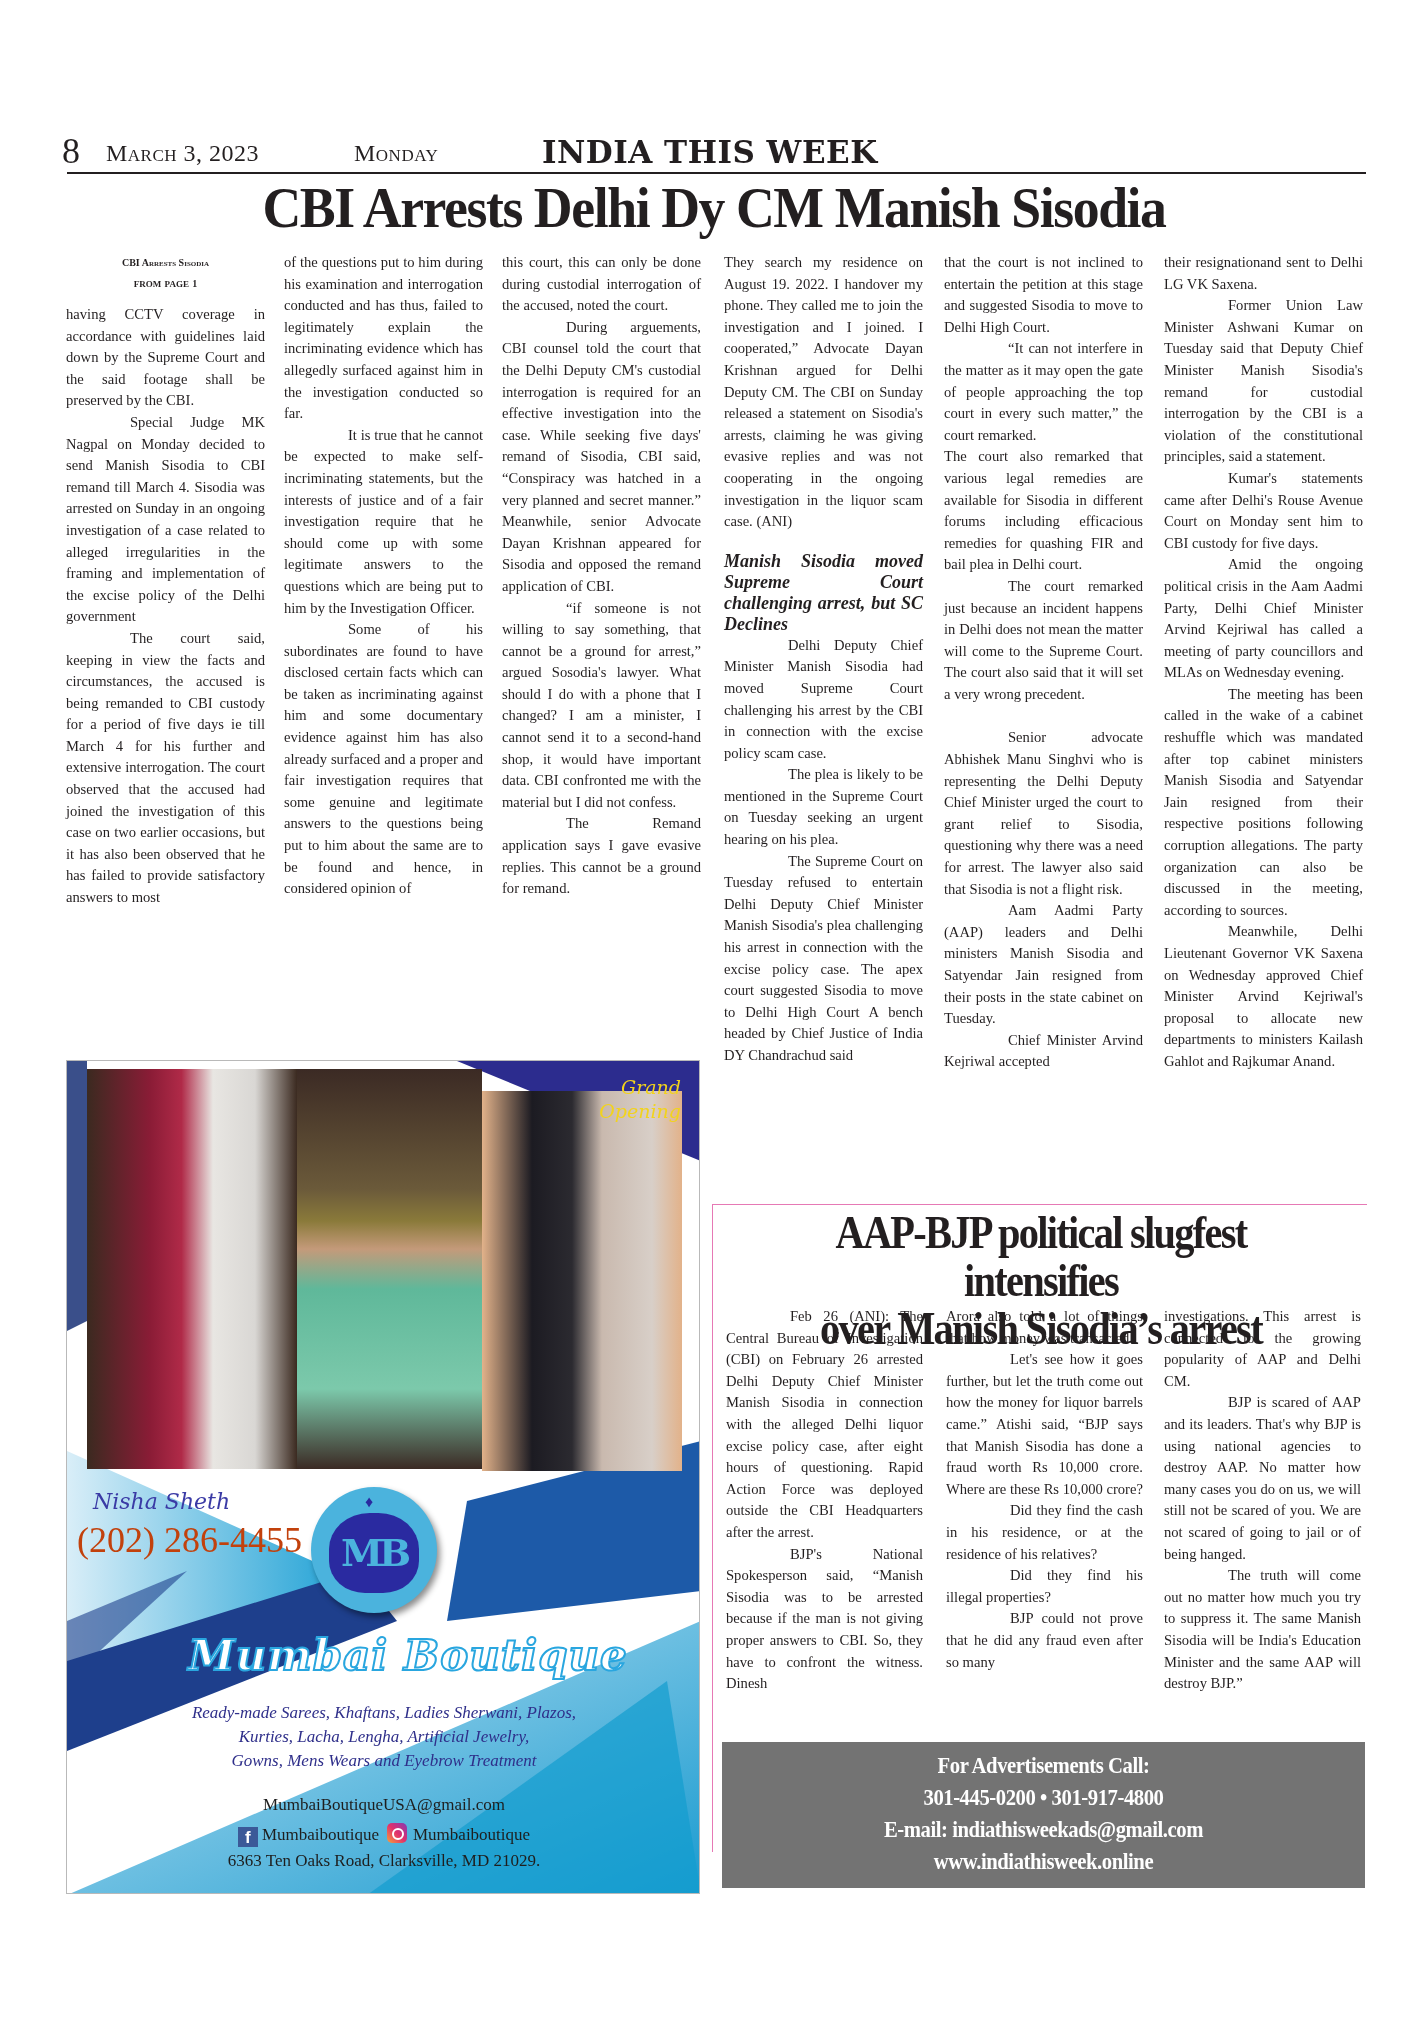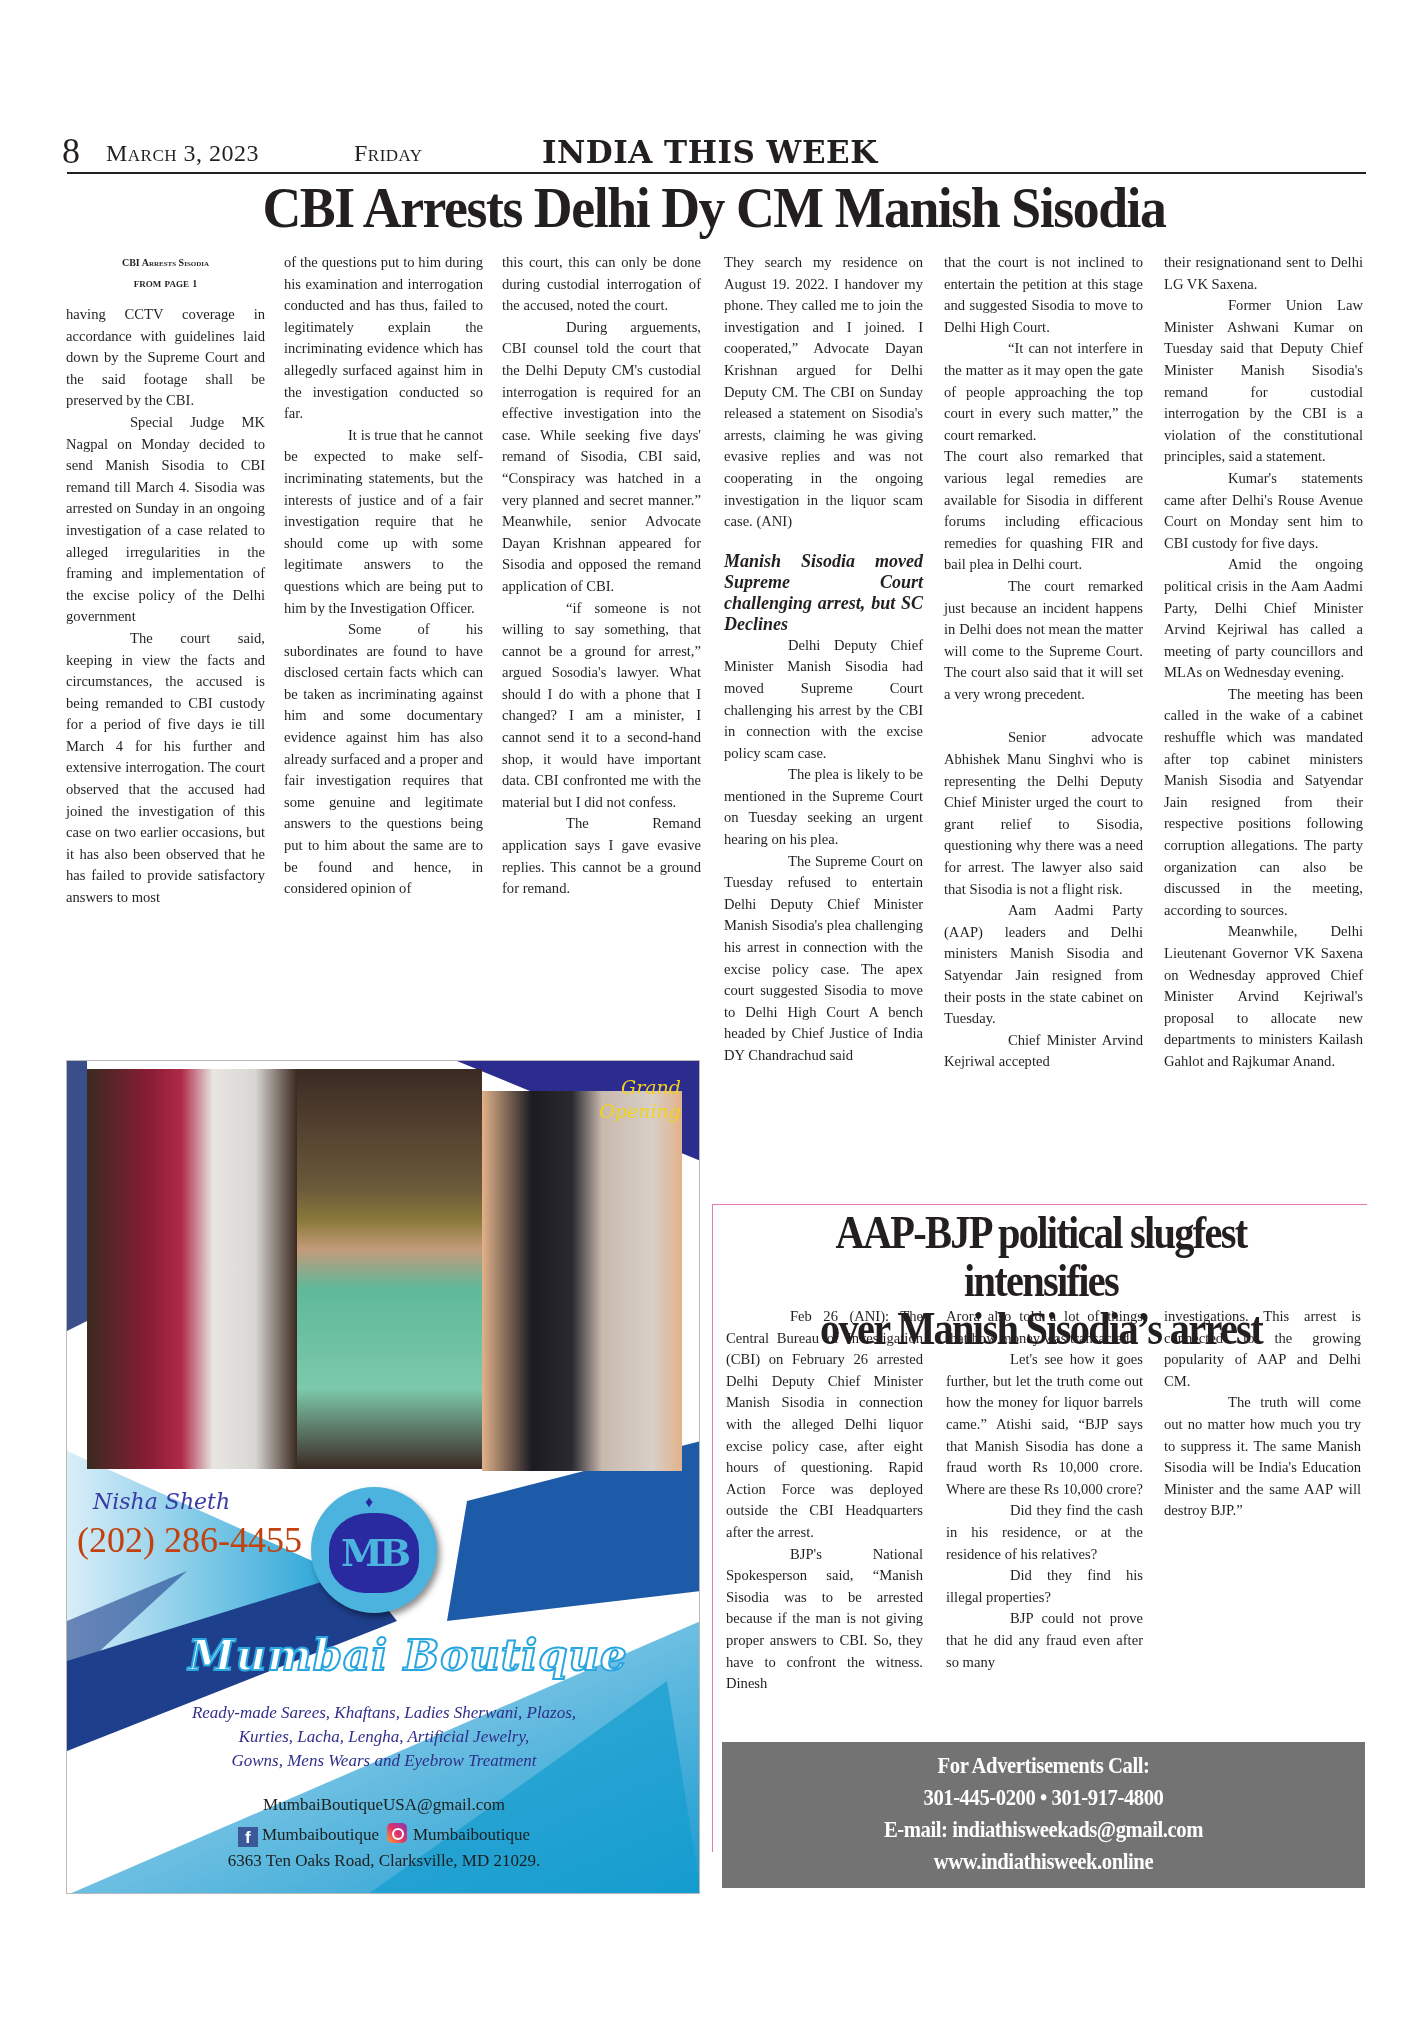--- a/index.html
+++ b/index.html
@@ -55,21 +55,21 @@
   .ig { display: inline-block; width: 20px; height: 20px; border-radius: 5px; background: linear-gradient(45deg,#f9a23a,#e1306c,#833ab4); vertical-align: -3px; margin: 0 6px 0 8px; position: relative; }
   .ig::after { content: ""; position: absolute; left: 5px; top: 5px; width: 8px; height: 8px; border: 2px solid #fff; border-radius: 50%; }
   .address { position: absolute; left: 0; top: 790px; width: 634px; text-align: center; color: #1e1e1e; font-size: 17px; }
 </style>
 </head>
 <body>
 
 <div class="masthead">
   <span class="page-num">8</span>
   <span class="dateline">March 3, 2023</span>
-  <span class="dayline">Friday</span>
+  <span class="dayline">Monday</span>
   <span class="paper-name">INDIA THIS WEEK</span>
 </div>
 <div class="rule-top"></div>
 
 <h1 class="headline-main">CBI Arrests Delhi Dy CM Manish Sisodia</h1>
 
 <div class="col" style="left:66px; top:252px;">
   <div class="kicker">
     <div><span class="big">CBI Arrests Sisodia</span></div>
     <div><span>from page</span> <span class="big">1</span></div>
@@ -133,20 +133,21 @@
 </div>
 <div class="col2" style="left:946px; top:1306px;">
   <p>Arora also told a lot of things that how money was transacted.</p>
   <p class="ind">Let's see how it goes further, but let the truth come out how the money for liquor barrels came.” Atishi said, “BJP says that Manish Sisodia has done a fraud worth Rs 10,000 crore. Where are these Rs 10,000 crore?</p>
   <p class="ind">Did they find the cash in his residence, or at the residence of his relatives?</p>
   <p class="ind">Did they find his illegal properties?</p>
   <p class="ind">BJP could not prove that he did any fraud even after so many</p>
 </div>
 <div class="col2" style="left:1164px; top:1306px;">
   <p>investigations. This arrest is connected to the growing popularity of AAP and Delhi CM.</p>
+  <p class="ind">BJP is scared of AAP and its leaders. That's why BJP is using national agencies to destroy AAP. No matter how many cases you do on us, we will still not be scared of you. We are not scared of going to jail or of being hanged.</p>
   <p class="ind">The truth will come out no matter how much you try to suppress it. The same Manish Sisodia will be India's Education Minister and the same AAP will destroy BJP.”</p>
 </div>
 
 <div class="adbox">
   <div>For Advertisements Call:</div>
   <div>301-445-0200 • 301-917-4800</div>
   <div>E-mail: indiathisweekads@gmail.com</div>
   <div>www.indiathisweek.online</div>
 </div>
 

